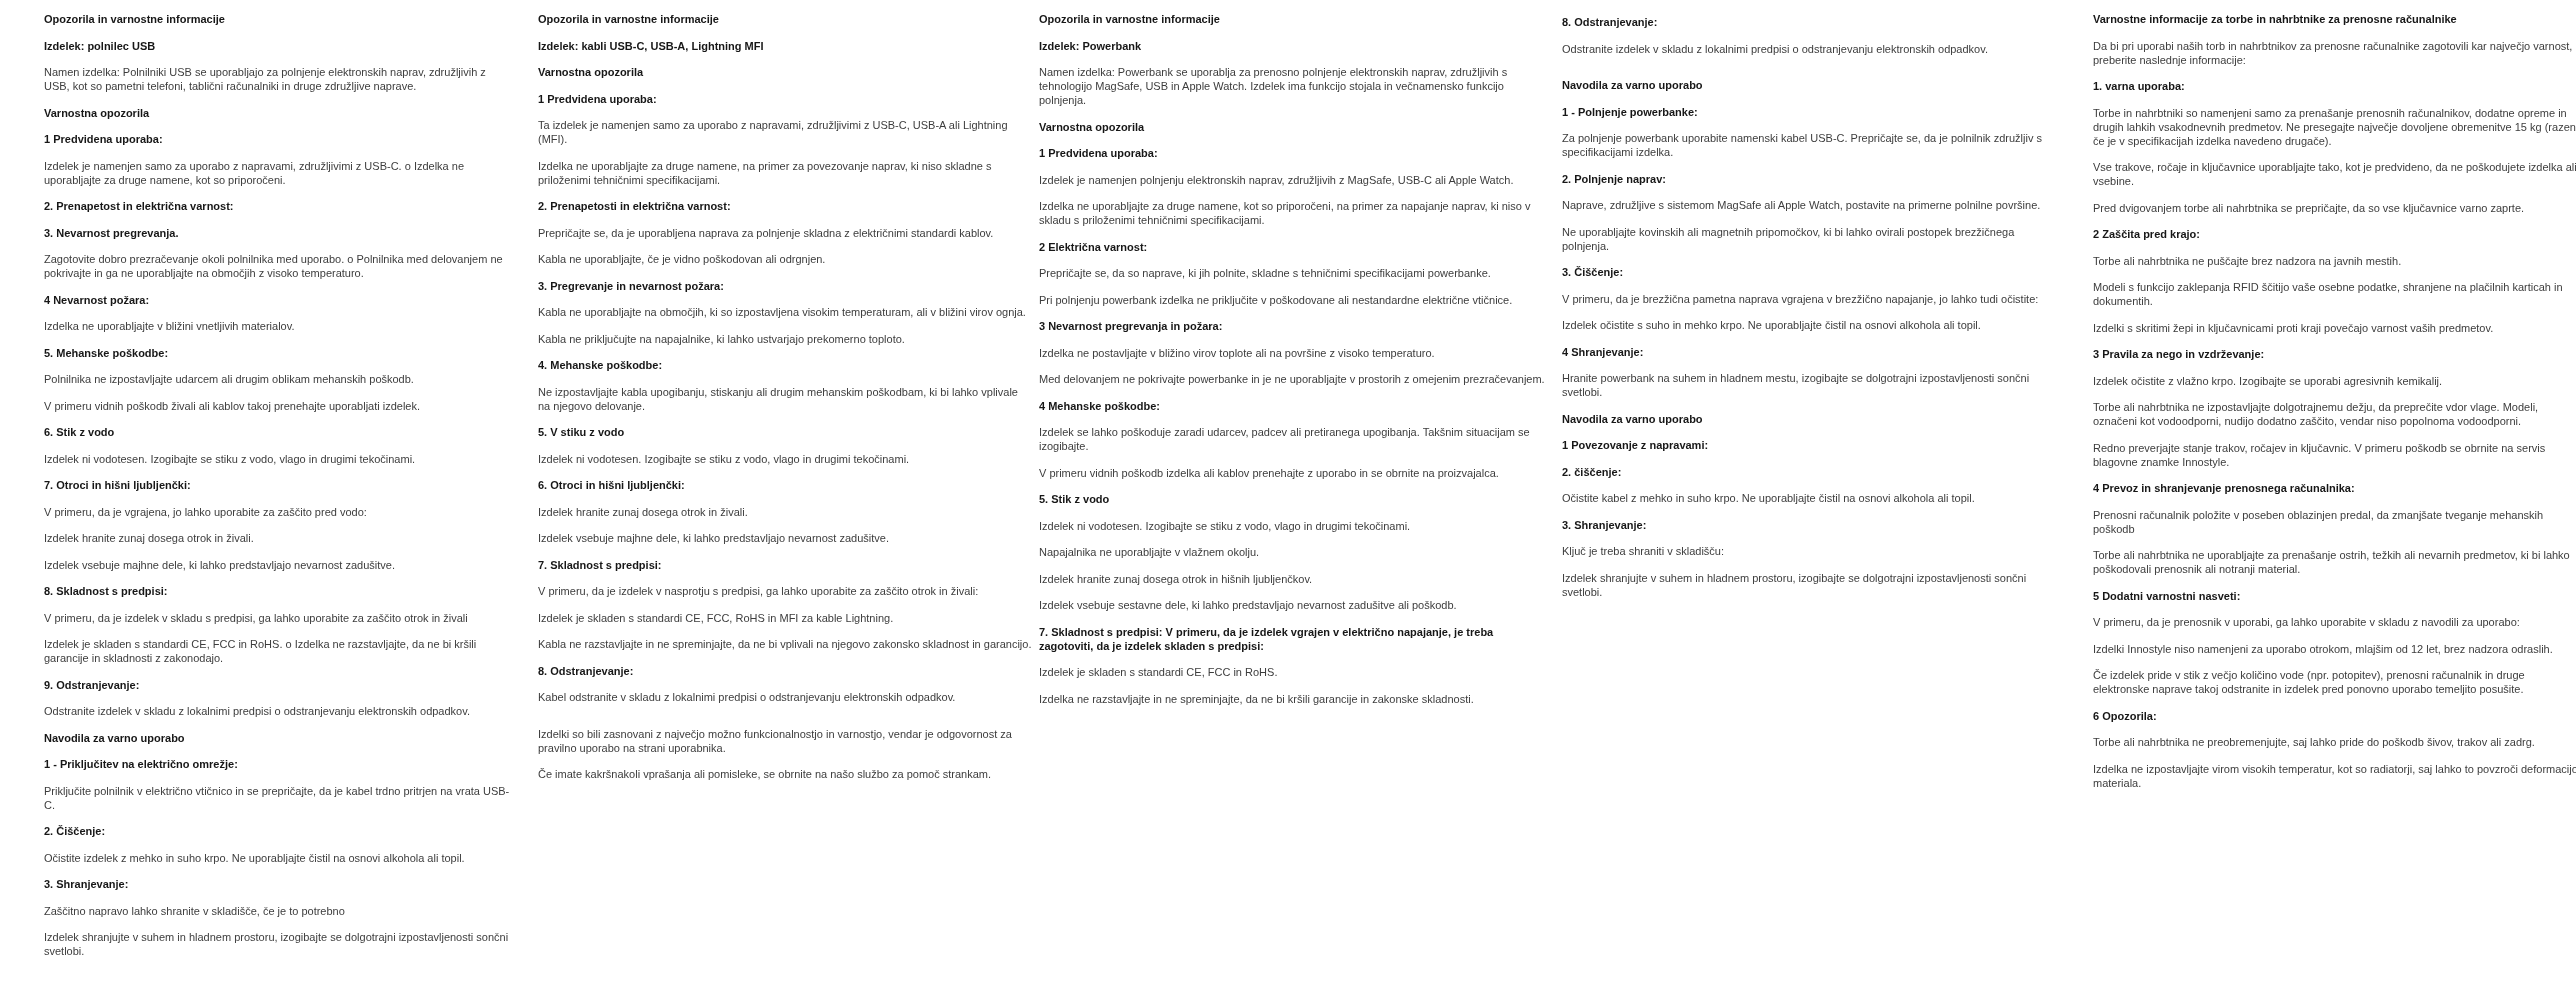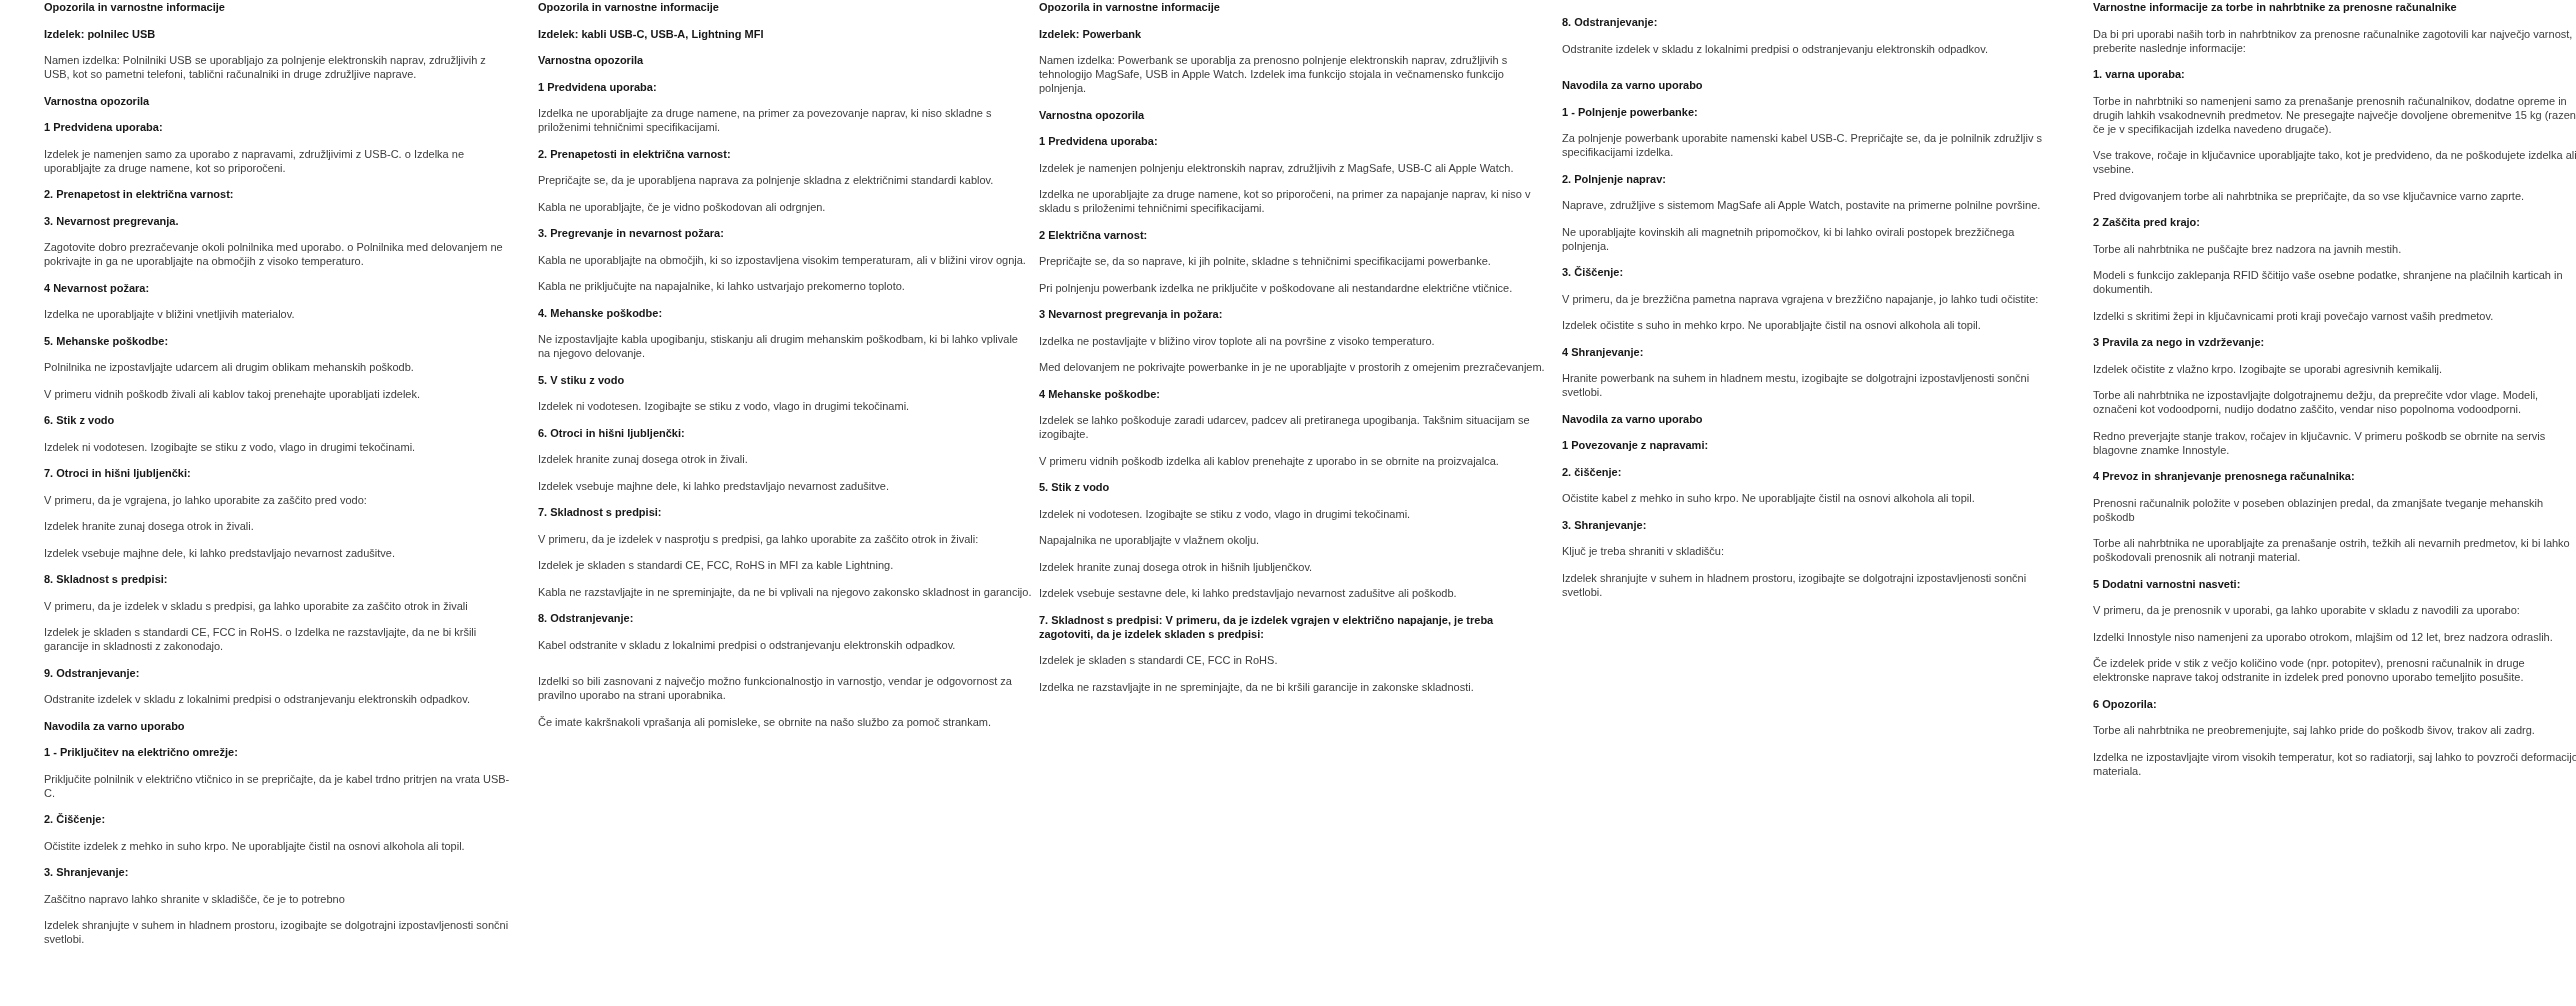--- a/index.html
+++ b/index.html
@@ -3,21 +3,21 @@
 <meta charset="utf-8">
 <style>
   html,body{margin:0;padding:0;}
   body{
     width:2576px;height:1006px;
     background:#ffffff;
     font-family:"Liberation Sans",sans-serif;
     position:relative;overflow:hidden;
     -webkit-font-smoothing:antialiased;
   }
-  .col{position:absolute;top:0;}
+  .col{position:absolute;top:12px;}
   .col-1{left:44px;width:469px;}
   .col-2{left:538px;width:494px;}
   .col-3{left:1039px;width:510px;}
   .col-4{left:1562px;width:494px;top:15.3px;}
   .col-5{left:2093px;width:485px;}
   .hd{
     font-size:11px;line-height:14px;font-weight:700;
     color:#171717;margin:0 0 12.5px 0;
   }
   .para{
@@ -64,20 +64,21 @@
       <p class="para">Očistite izdelek z mehko in suho krpo. Ne uporabljajte čistil na osnovi alkohola ali topil.</p>
       <h2 class="hd">3. Shranjevanje:</h2>
       <p class="para">Zaščitno napravo lahko shranite v skladišče, če je to potrebno</p>
       <p class="para">Izdelek shranjujte v suhem in hladnem prostoru, izogibajte se dolgotrajni izpostavljenosti sončni svetlobi.</p>
     </section>
     <section class="col col-2">
       <h2 class="hd">Opozorila in varnostne informacije</h2>
       <h2 class="hd">Izdelek: kabli USB-C, USB-A, Lightning MFI</h2>
       <h2 class="hd">Varnostna opozorila</h2>
       <h2 class="hd">1 Predvidena uporaba:</h2>
+      <p class="para">Ta izdelek je namenjen samo za uporabo z napravami, združljivimi z USB-C, USB-A ali Lightning (MFI).</p>
       <p class="para">Izdelka ne uporabljajte za druge namene, na primer za povezovanje naprav, ki niso skladne s priloženimi tehničnimi specifikacijami.</p>
       <h2 class="hd">2. Prenapetosti in električna varnost:</h2>
       <p class="para">Prepričajte se, da je uporabljena naprava za polnjenje skladna z električnimi standardi kablov.</p>
       <p class="para">Kabla ne uporabljajte, če je vidno poškodovan ali odrgnjen.</p>
       <h2 class="hd">3. Pregrevanje in nevarnost požara:</h2>
       <p class="para">Kabla ne uporabljajte na območjih, ki so izpostavljena visokim temperaturam, ali v bližini virov ognja.</p>
       <p class="para">Kabla ne priključujte na napajalnike, ki lahko ustvarjajo prekomerno toploto.</p>
       <h2 class="hd">4. Mehanske poškodbe:</h2>
       <p class="para">Ne izpostavljajte kabla upogibanju, stiskanju ali drugim mehanskim poškodbam, ki bi lahko vplivale na njegovo delovanje.</p>
       <h2 class="hd">5. V stiku z vodo</h2>

